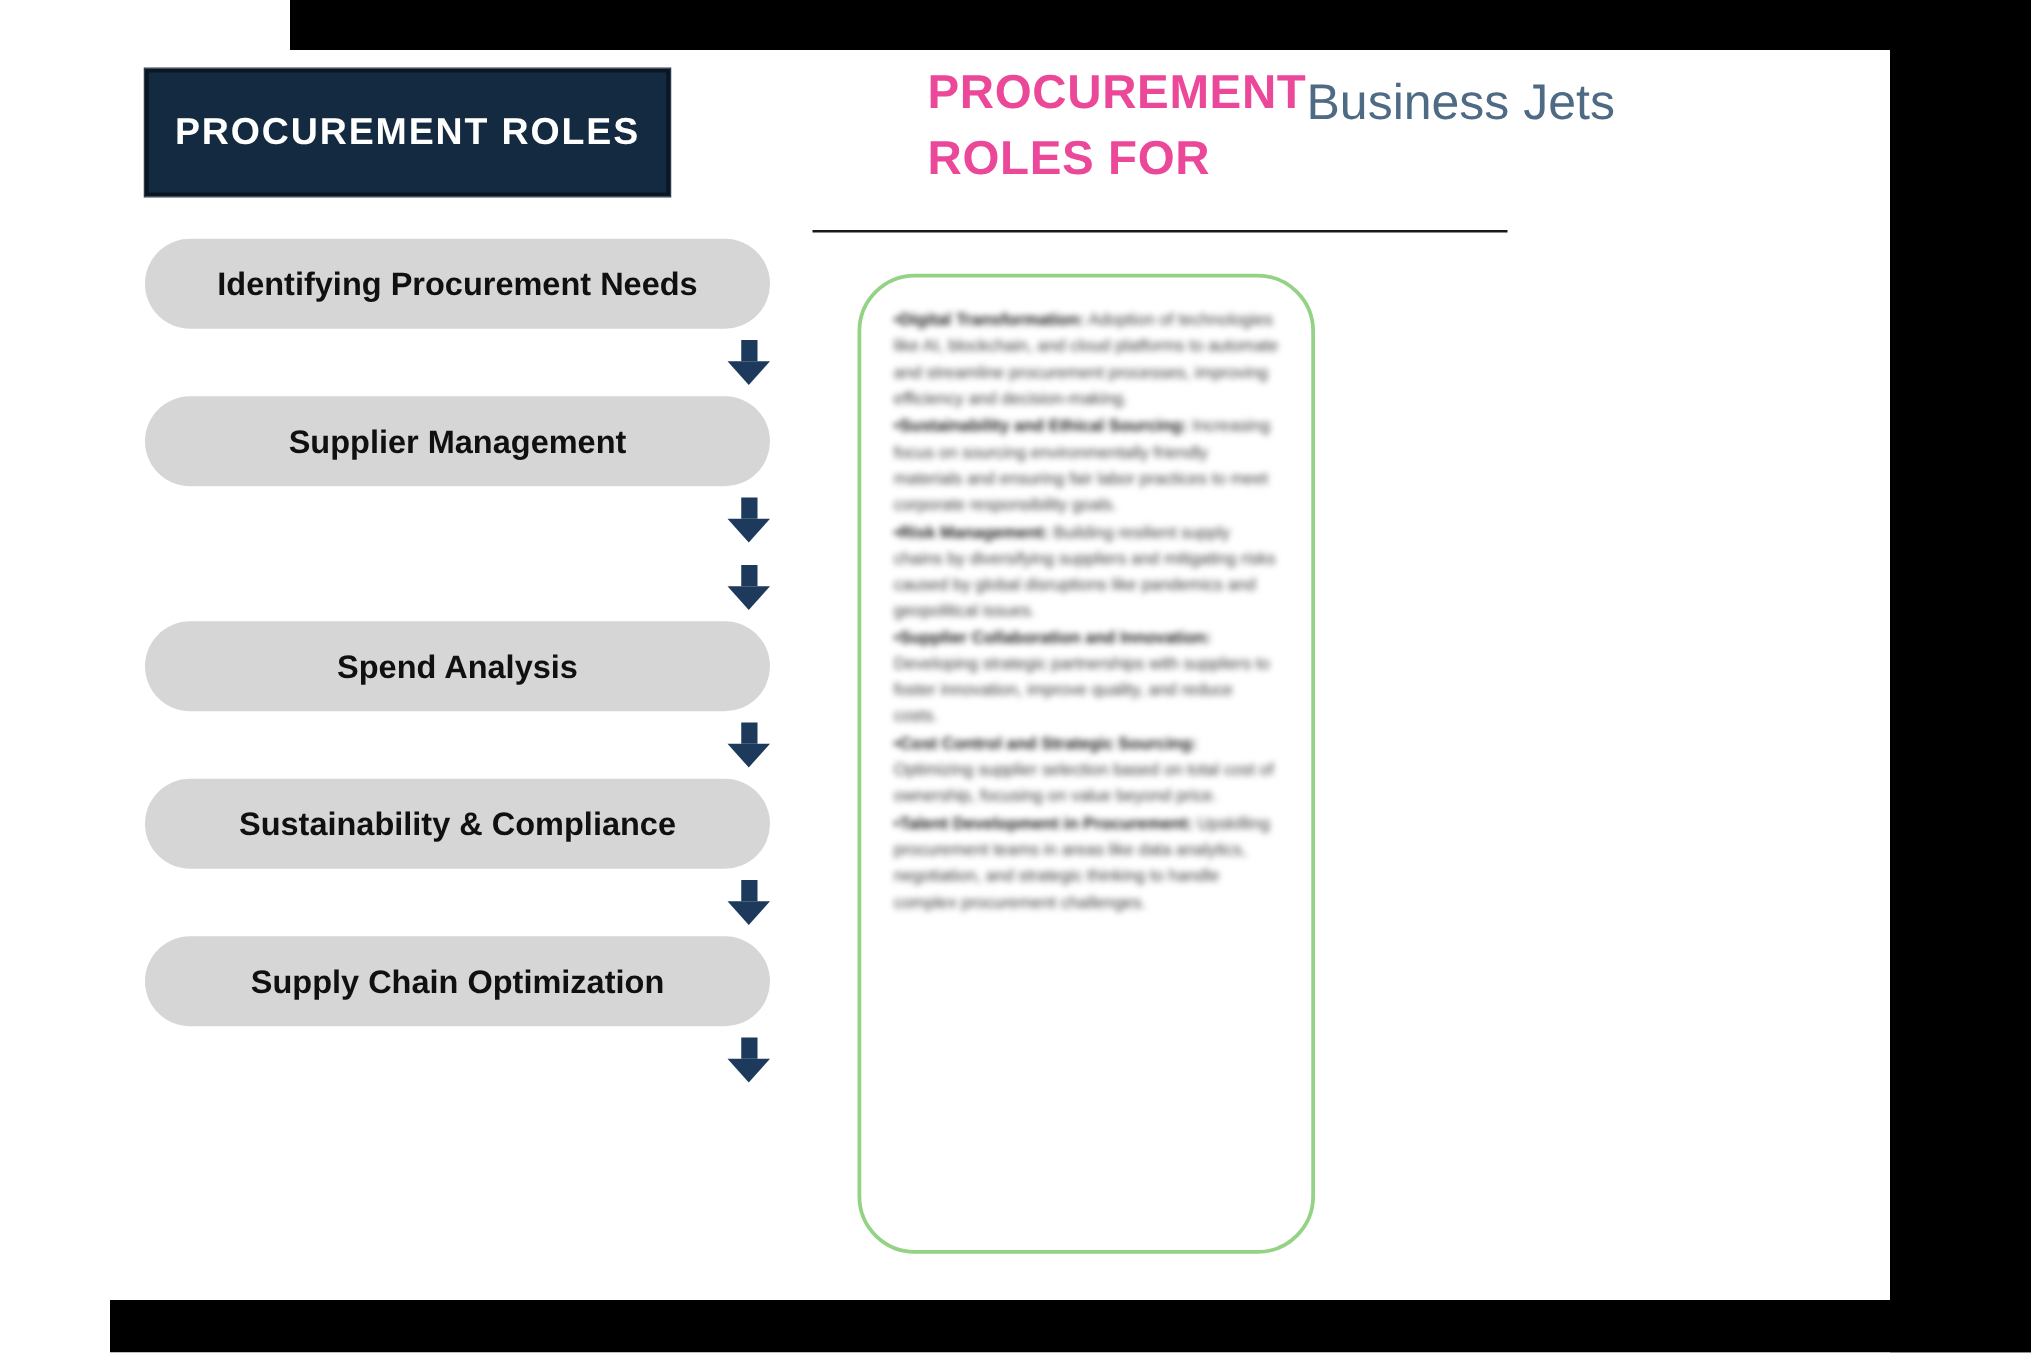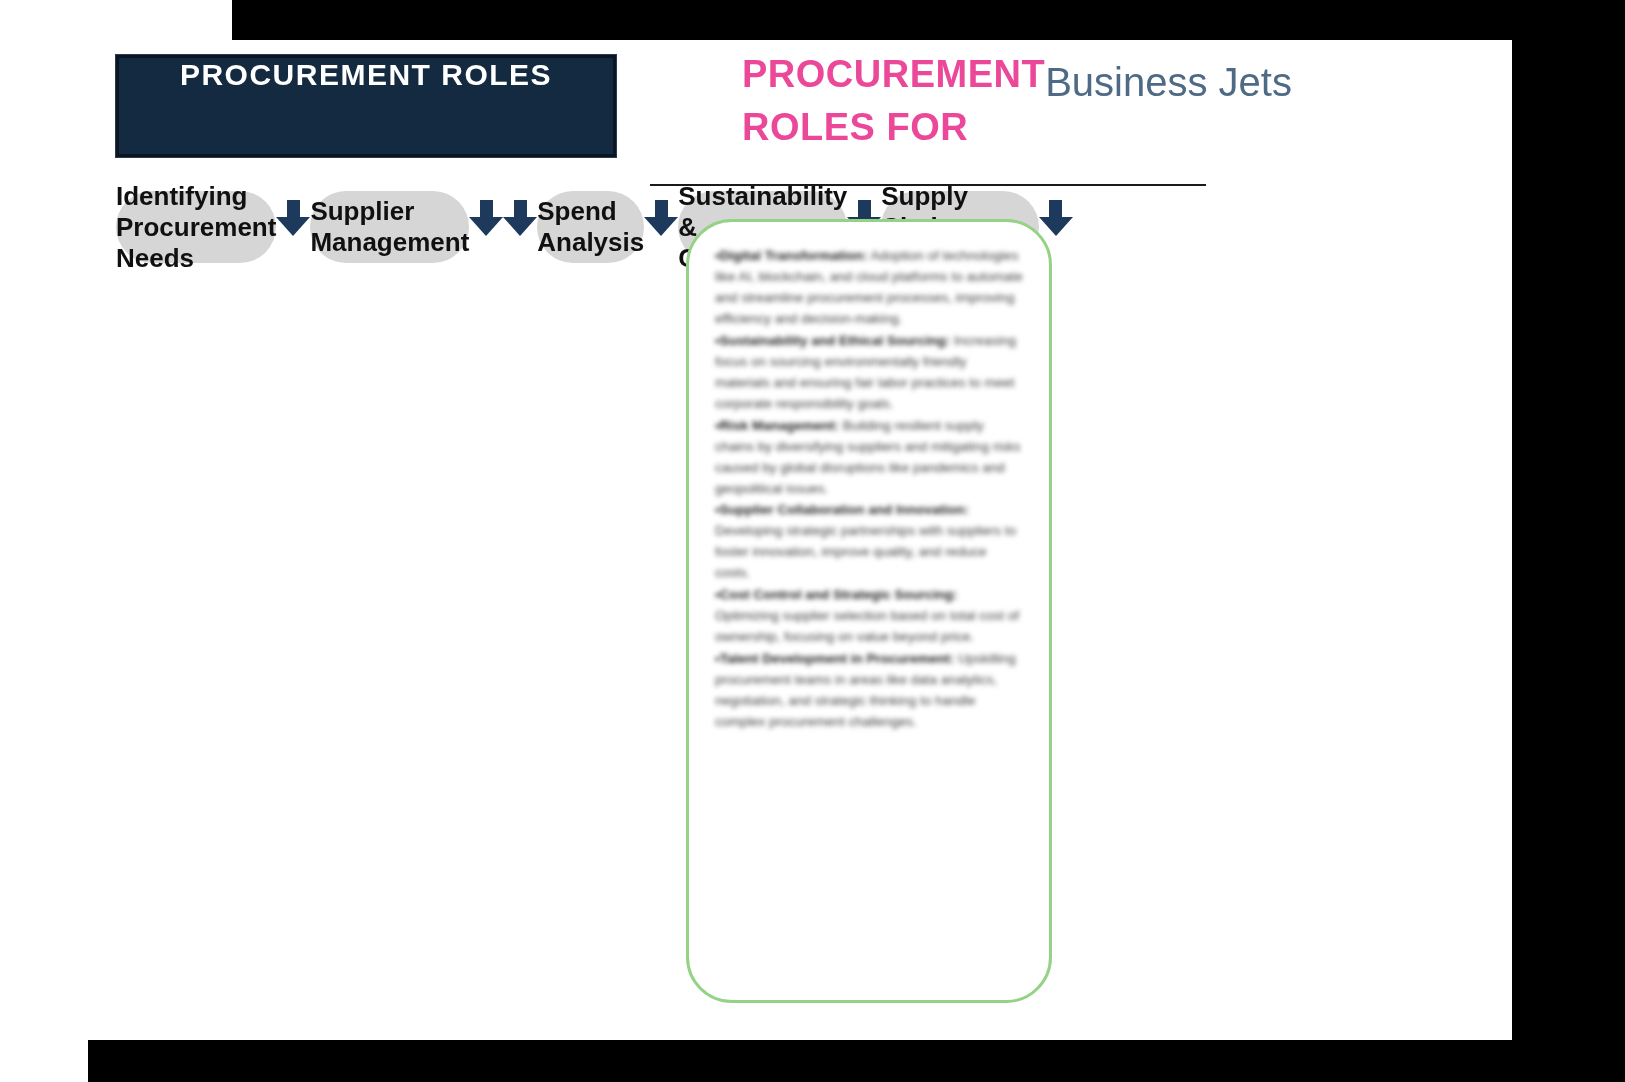--- a/index.html
+++ b/index.html
@@ -7,28 +7,28 @@
   body { position: relative; font-family: "Liberation Sans", sans-serif; }
 
   
   .top-bar    { position: absolute; left: 232px; top: 0; right: 0; height: 40px; background: #000; }
   .right-bar  { position: absolute; right: 0; top: 0; width: 113px; height: 1082px; background: #000; }
   .bottom-bar { position: absolute; left: 88px; right: 0; top: 1040px; height: 42px; background: #000; }
 
   
   .left-col { position: absolute; left: 116px; top: 55px; width: 500px; }
   .header-box {
-    width: 500px; height: 102px; background: #132a40;
+    width: 420px; height: 102px; background: #132a40;
     border: 3px solid #0a1624; outline: 1px solid #2a3b4d;
-    display: flex; align-items: flex-start; justify-content: center;
+    display: flex; align-items: center; justify-content: center;
   }
   .header-box span {
     color: #ffffff; font-size: 30px; font-weight: bold; letter-spacing: 1.5px;
   }
-  .flow { margin-top: 34px; display: flex; flex-direction: row; align-items: flex-start; }
+  .flow { margin-top: 34px; display: flex; flex-direction: column; align-items: flex-end; }
   .pill {
     width: 500px; height: 72px; background: #d6d6d6; border-radius: 36px;
     display: flex; align-items: center; justify-content: center;
   }
   .pill span { font-size: 26px; font-weight: bold; color: #101010; }
   .arrow { height: 54px; display: flex; flex-direction: column; align-items: center; justify-content: center; }
   .arrow .stem { width: 13px; height: 17px; background: #1d3a5c; }
   .arrow .head {
     width: 0; height: 0;
     border-left: 17px solid transparent; border-right: 17px solid transparent;

